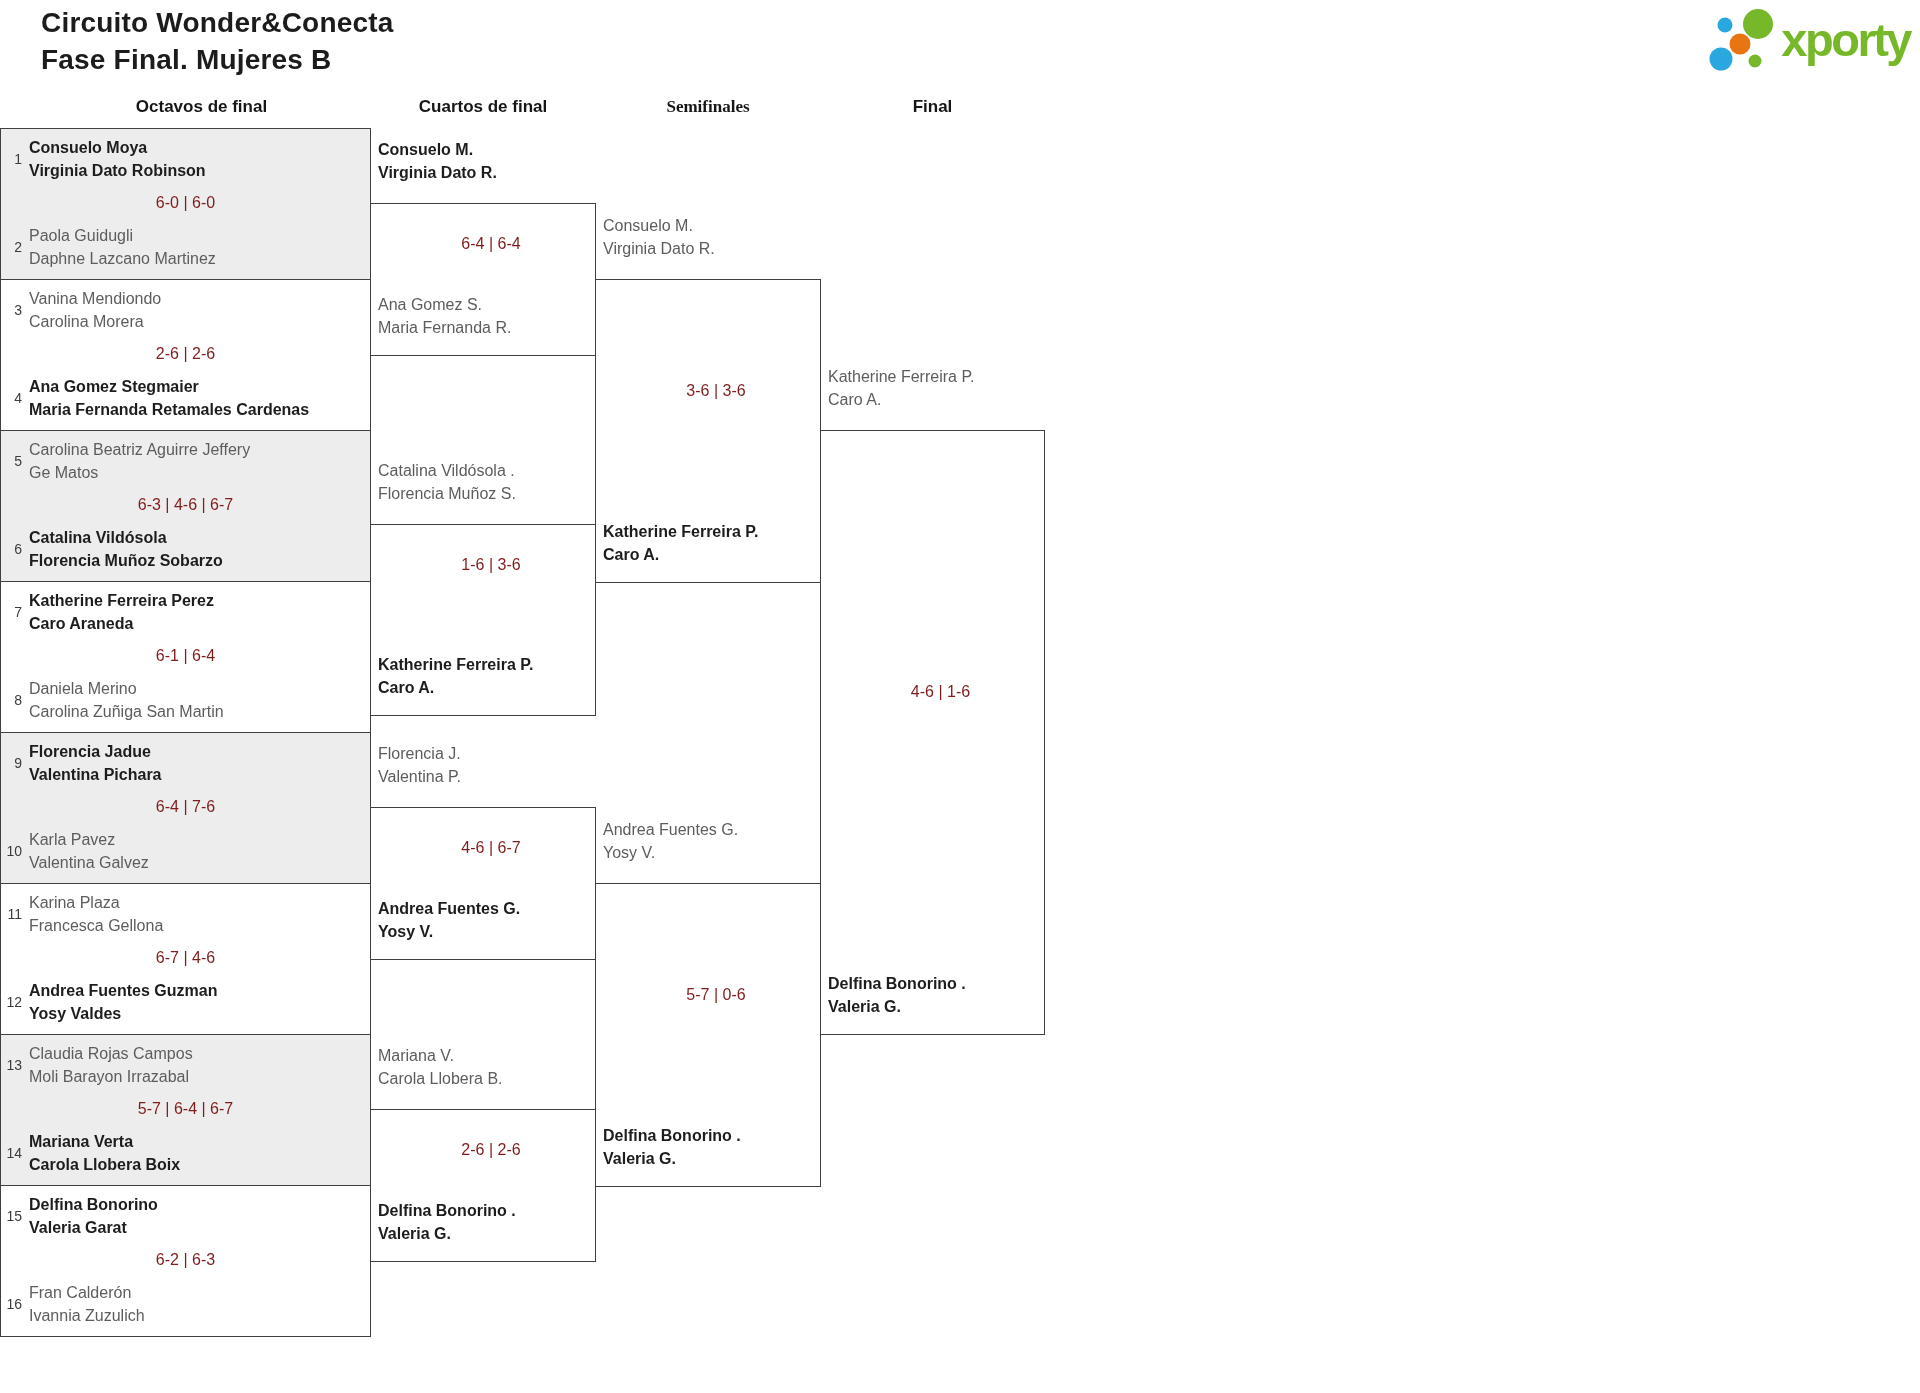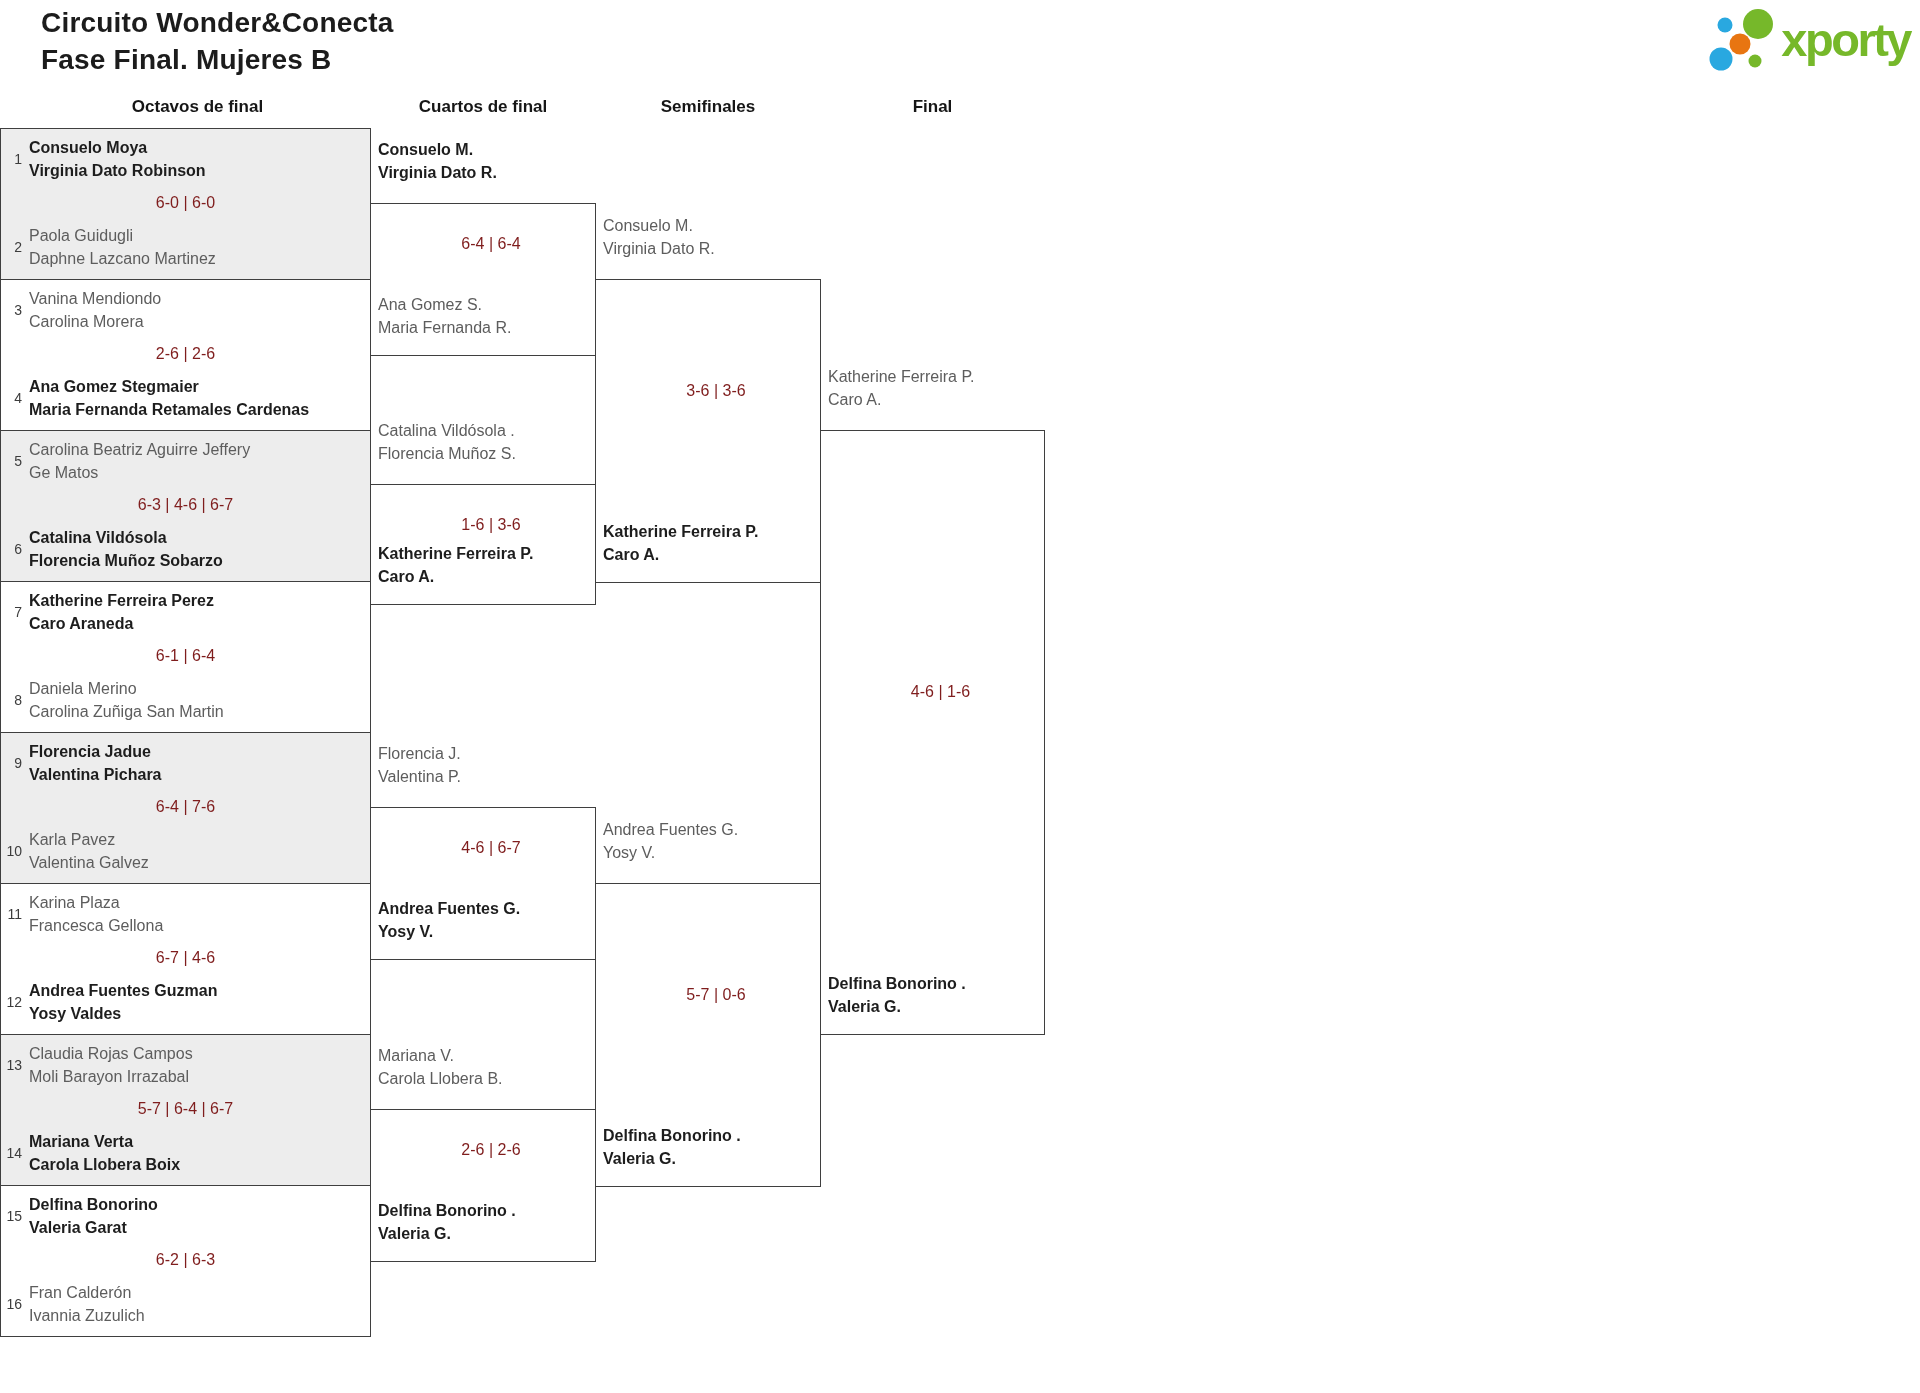--- a/index.html
+++ b/index.html
@@ -7,43 +7,43 @@
 
   
   .title{position:absolute;left:2px;top:4px;color:#1c1c1c;font-weight:700;font-size:28px;line-height:37px;letter-spacing:.2px;margin-left:39px;}
 
   
   .logo{position:absolute;top:6px;right:10px;display:flex;align-items:center;gap:0;}
   .logo-text{font-size:47px;font-weight:700;color:#76b82a;letter-spacing:-2.5px;line-height:1;padding-bottom:6px;}
 
   
   .round-header{position:absolute;top:97px;font-size:17px;font-weight:600;color:#161616;text-align:center;}
-  .rh-0{left:12px;width:371px;}
+  .rh-0{left:0;width:371px;padding-left:16px;}
   .rh-1{left:370px;width:226px;}
-  .rh-2{left:595px;width:226px;}
+  .rh-2{left:595px;width:226px;font-family:Liberation Serif, serif;}
   .rh-3{left:820px;width:225px;}
 
   
   .match{box-sizing:border-box;position:absolute;border:1px solid #3f3f3f;}
   .r1{left:0;width:371px;height:152px;display:flex;flex-direction:column;justify-content:space-between;padding:7px 0 9px;background:#fff;}
   .r1.shaded{background:#ededed;}
   .pos-m0{top:128px}.pos-m1{top:279px}.pos-m2{top:430px}.pos-m3{top:581px}
   .pos-m4{top:732px}.pos-m5{top:883px}.pos-m6{top:1034px}.pos-m7{top:1185px}
 
   .r1-row{display:flex;align-items:center;}
   .seed{flex:0 0 21px;text-align:right;padding-right:4px;font-size:14px;color:#3c3c3c;}
   .team .tl{font-size:16px;line-height:23px;color:#5d5d5d;white-space:nowrap;}
   .team{margin-left:3px;}
   .team.win .tl{color:#1d1d1d;font-weight:700;}
   .score{font-size:16px;color:#7f1d1d;text-align:center;line-height:20px;}
 
   
   .later{background:transparent;}
   .pos-q0{left:370px;top:203px;width:226px;height:153px}
-  .pos-q1{left:370px;top:484px;width:226px;height:121px}
+  .pos-q1{left:370px;top:524px;width:226px;height:192px}
   .pos-q2{left:370px;top:807px;width:226px;height:153px}
   .pos-q3{left:370px;top:1109px;width:226px;height:153px}
   .pos-s0{left:595px;top:279px;width:226px;height:304px}
   .pos-s1{left:595px;top:883px;width:226px;height:304px}
   .pos-f0{left:820px;top:430px;width:225px;height:605px}
 
   .later .team{position:absolute;left:7px;margin-left:0;}
   .later .team.above{bottom:calc(100% + 20px);}
   .later .team.inside{bottom:16px;}
   .later .score{position:absolute;left:0;right:0;padding-left:16px;}

